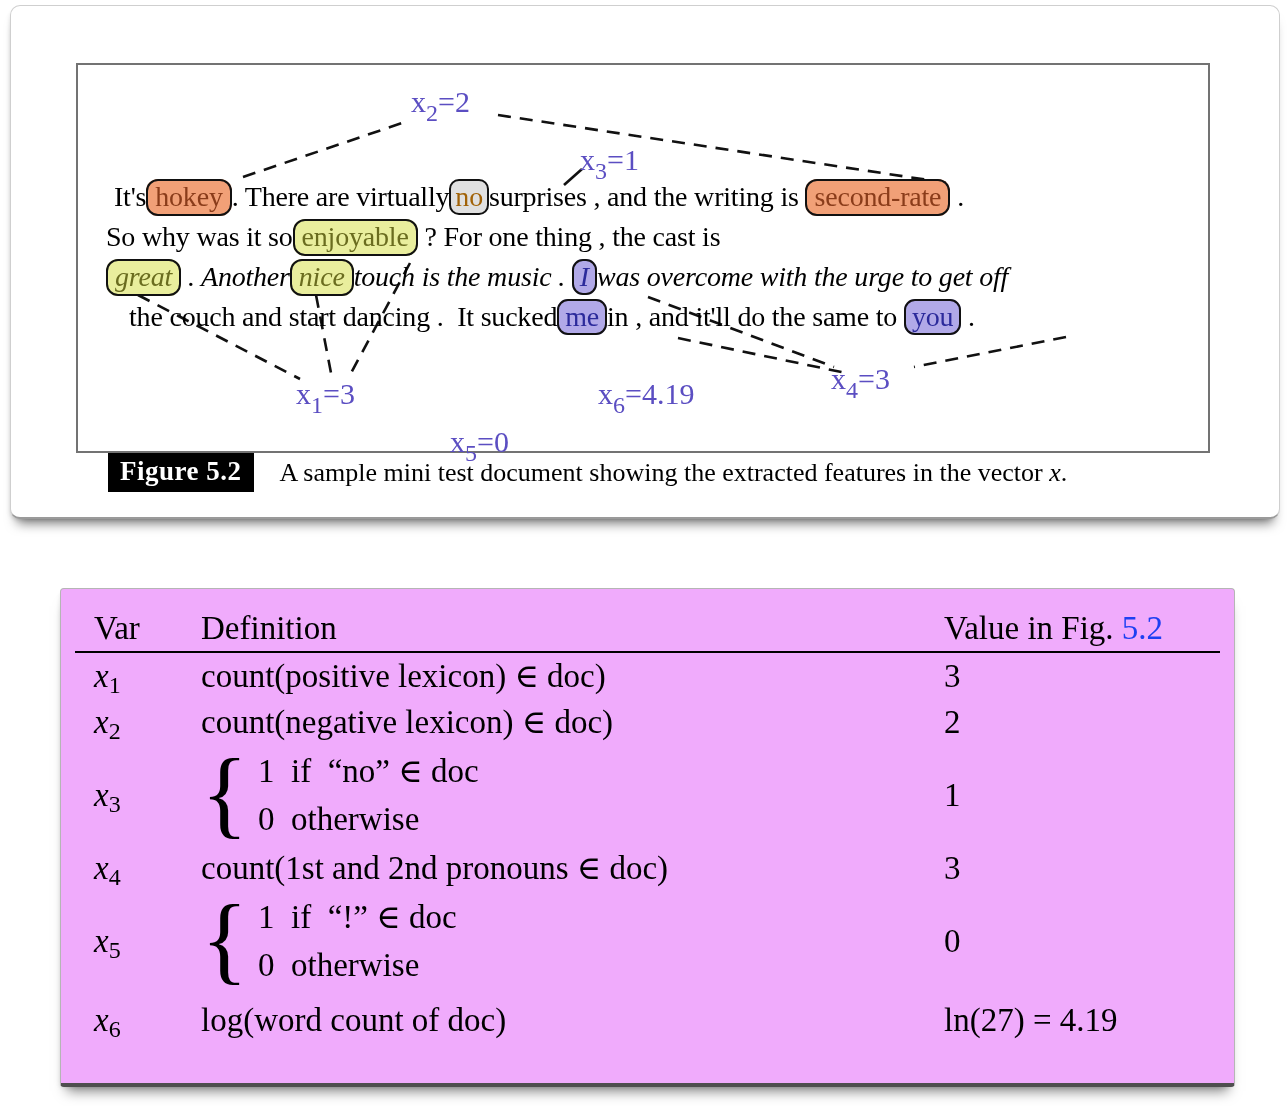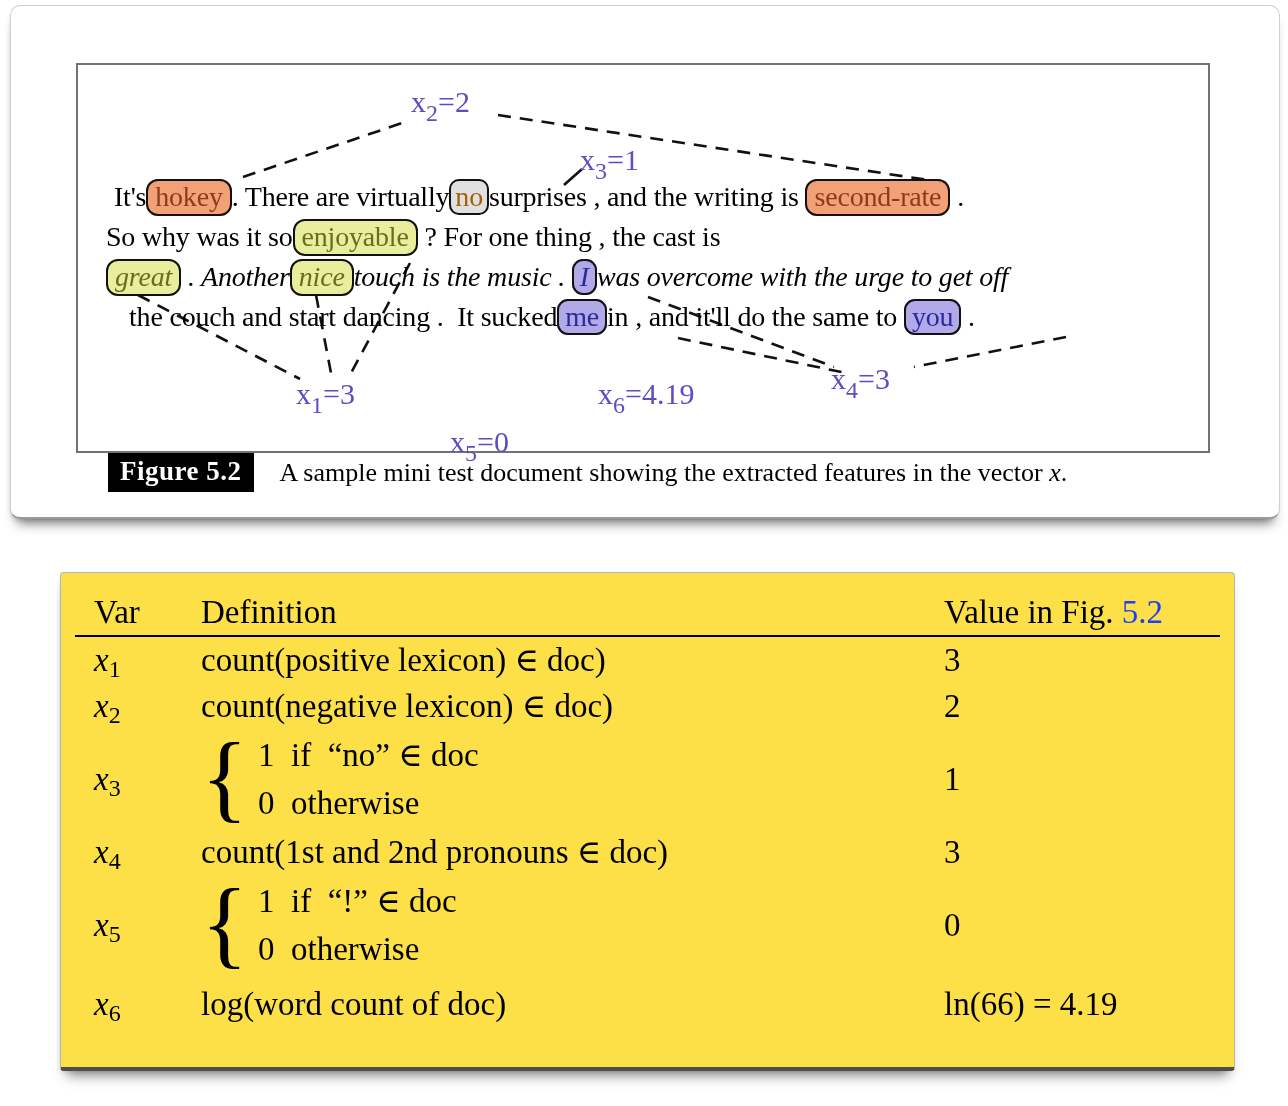--- a/index.html
+++ b/index.html
@@ -49,22 +49,22 @@
 
   .caption-row { position:absolute; left:65px; top:447px; display:flex; align-items:center;margin-left:32px; }
   .caption-tag {
     background:#000; color:#fff; font-weight:bold; font-size:27px; padding:3px 12px 5px; letter-spacing:0.5px;
   }
   .caption-text { margin-left:26px; font-size:26px; }
   .caption-text .mathvar { font-style:italic; }
 
   
   .table-card {
-    position:absolute; left:60px; top:572px; width:1173px; height:494px;
-    background:#fde047; border:1px solid #b5b5b5; border-bottom:4px solid #4e4e4e; border-radius:4px;
+    position:absolute; left:60px; top:588px; width:1173px; height:494px;
+    background:#f0abfc; border:1px solid #b5b5b5; border-bottom:4px solid #4e4e4e; border-radius:4px;
     box-shadow:0 11px 12px -7px rgba(0,0,0,0.5), -2px 3px 5px -3px rgba(0,0,0,0.15);
     font-size:33px;
   }
   .trow { display:grid; grid-template-columns:107px 743px 1fr; padding-left:33px; align-items:start; }
   .thead { padding-top:16px; height:46px; line-height:46px; }
   .hrule { height:0; border-top:2.5px solid #000; margin:0 14px 0 14px; }
   .bluelink { color:#1d40f2; cursor:pointer; }
   .r-single { height:46px; line-height:46px; }
   .r-last { height:58px; line-height:58px; }
   .r-brace { height:100px; }
@@ -166,17 +166,17 @@
             <div>0 otherwise</div>
           </div>
         </div>
       </div>
       <div class="cell valcell">0</div>
     </div>
 
     <div class="trow r-last">
       <div class="cell varcell"><span class="ital">x</span><sub>6</sub></div>
       <div class="cell defcell">log(word count of doc)</div>
-      <div class="cell valcell">ln(66) = 4.19</div>
+      <div class="cell valcell">ln(27) = 4.19</div>
     </div>
 
   </div>
 </div>
 
 </body></html>

